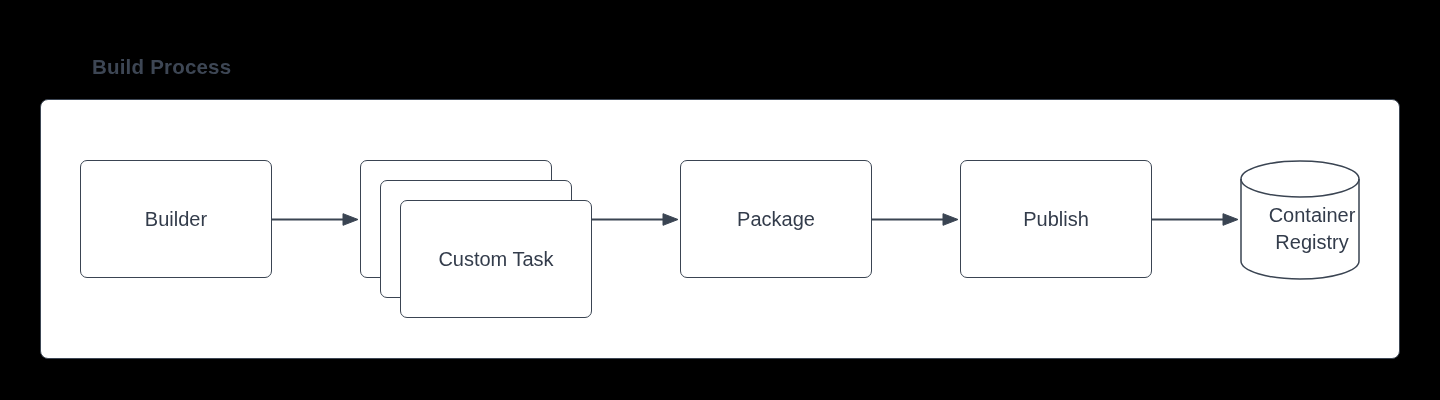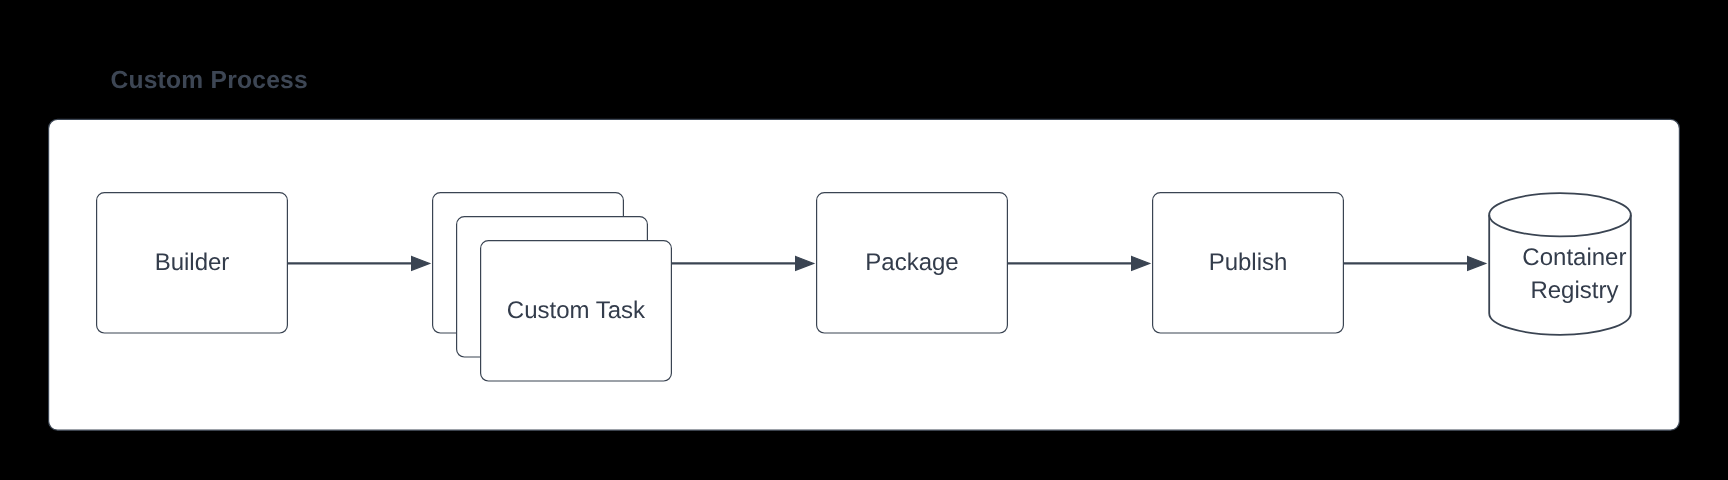--- a/index.html
+++ b/index.html
@@ -38,21 +38,21 @@
     position: absolute;
     left: 0;
     top: 0;
     width: 1440px;
     height: 400px;
     pointer-events: none;
   }
   .node {
     position: absolute;
     box-sizing: border-box;
-    width: 160px;
+    width: 192px;
     height: 118px;
     background: #ffffff;
     border: 1.5px solid #3a4452;
     border-radius: 7px;
     display: flex;
     align-items: center;
     justify-content: center;
     font-size: 20px;
     color: #333c4b;
     white-space: nowrap;
@@ -83,21 +83,21 @@
     font-size: 20px;
     line-height: 1.35;
     color: #333c4b;
   }
 </style>
 </head>
 <body>
 
 <div class="stage">
 
-  <div class="diagram-title">Custom Process</div>
+  <div class="diagram-title">Build Process</div>
 
   <div class="panel"></div>
 
   <svg class="edges" viewBox="0 0 1440 400" xmlns="http://www.w3.org/2000/svg">
     <g stroke="#3a4452" fill="#3a4452">
       <line x1="240" y1="219.5" x2="344" y2="219.5" stroke-width="2"></line>
       <polygon points="343,213.7 358,219.5 343,225.3" stroke-width="1"></polygon>
     </g>
     <g stroke="#3a4452" fill="#3a4452">
       <line x1="560" y1="219.5" x2="664" y2="219.5" stroke-width="2"></line>

